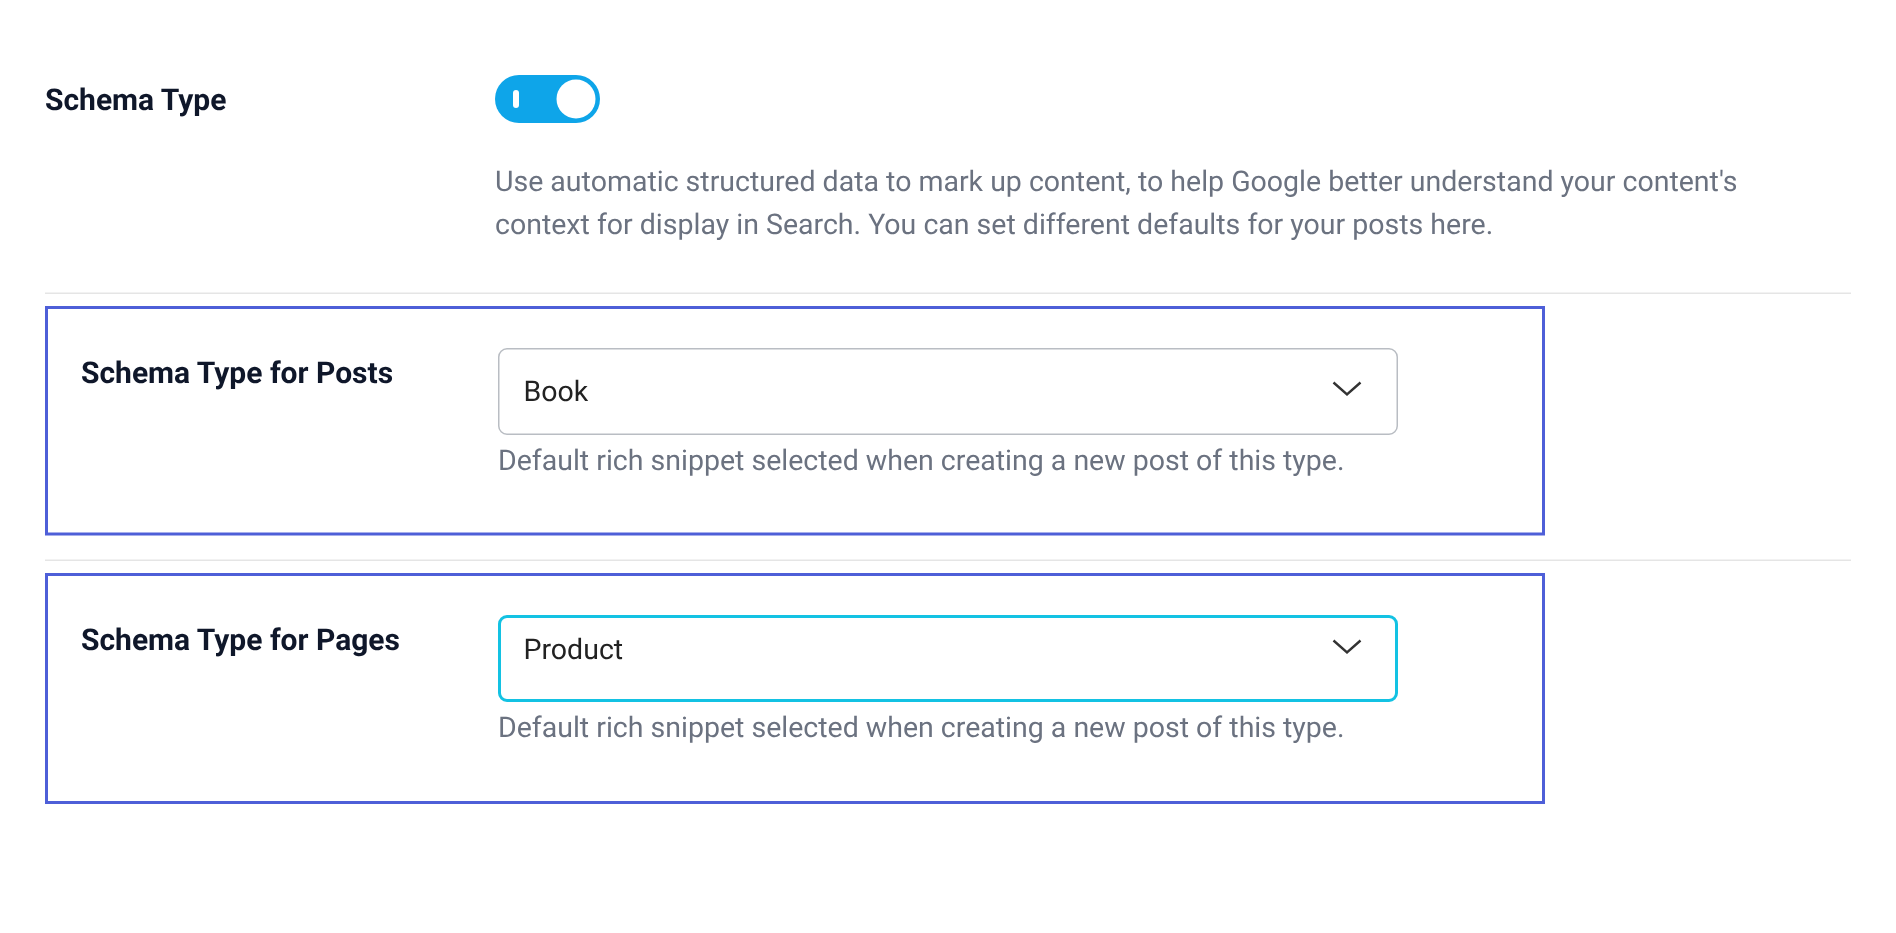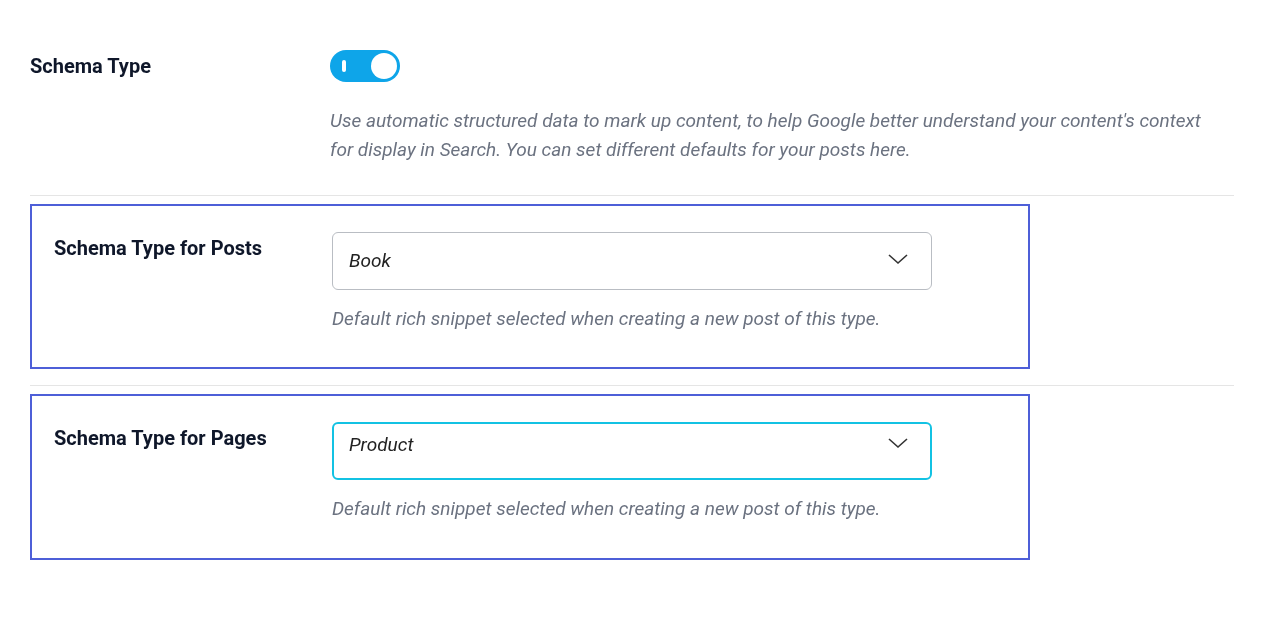--- a/index.html
+++ b/index.html
@@ -21,21 +21,20 @@
     flex-shrink: 0;
     padding-top: 4px;
   }
   .label-col .label {
     font-size: 20px;
     font-weight: 700;
     color: #0f172a;
   }
   .control-col {
     flex: 1;
-    font-style: italic;
   }
   .divider {
     border: none;
     border-top: 1px solid #e5e5e5;
     margin: 0;
   }
   .toggle {
     position: relative;
     width: 70px;
     height: 32px;
@@ -64,21 +63,21 @@
     border-radius: 50%;
   }
   .desc {
     margin-top: 20px;
     font-size: 19px;
     color: #6b7280;
     line-height: 1.55;
     max-width: 890px;
   }
   .desc.small-gap {
-    margin-top: 14px;
+    margin-top: 2px;
   }
   .highlight-box {
     border: 2px solid #4e5fd8;
     padding: 26px 0 34px 0;
     margin-top: 8px;
     width: 1000px;
     display: flex;
     align-items: flex-start;
   }
   .highlight-box .label-col {

